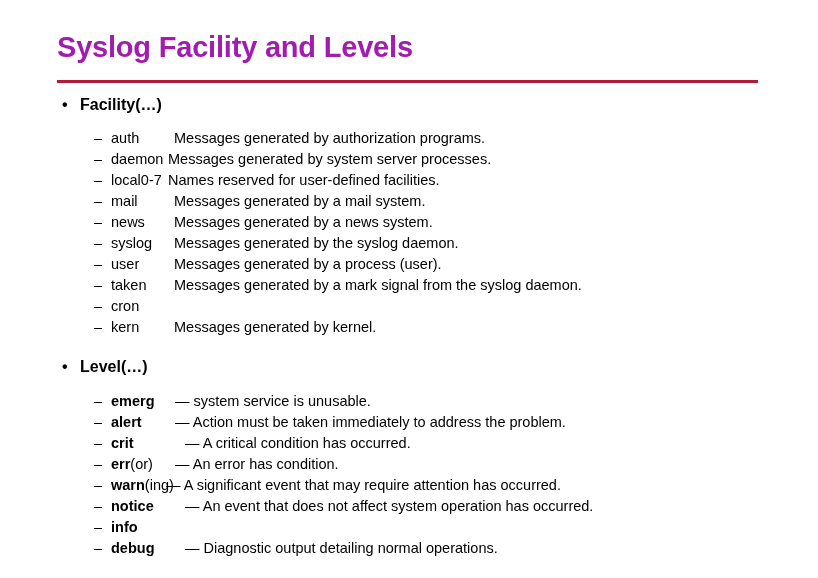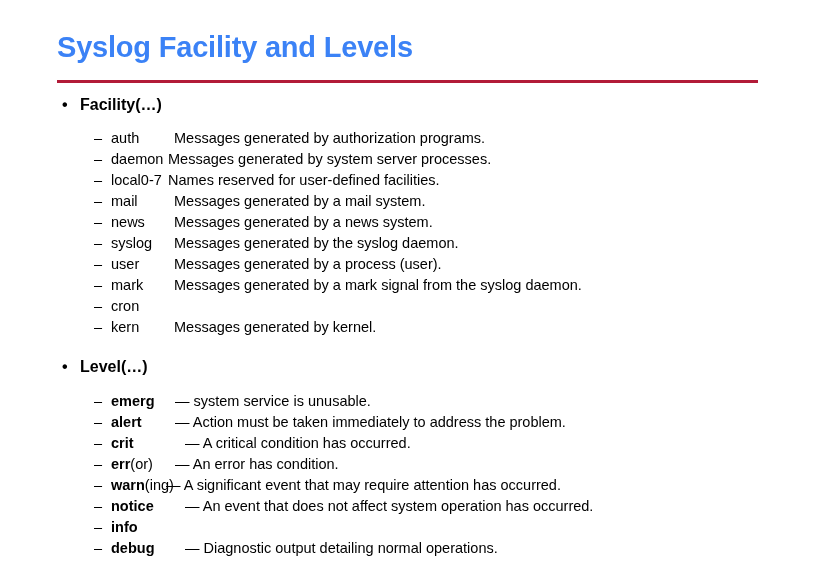--- a/index.html
+++ b/index.html
@@ -19,21 +19,21 @@
   }
 
   
   #slide-title {
     position: absolute;
     left: 57px;
     top: 30px;
     width: 705px;
     font-size: 29px;
     font-weight: bold;
-    color: #3b82f6;
+    color: #a21caf;
     letter-spacing: -0.2px;
     line-height: 34px;
     white-space: nowrap;
   }
 
   #title-rule {
     position: absolute;
     left: 57px;
     top: 80px;
     width: 701px;
@@ -165,21 +165,21 @@
         <span class="sub-term">syslog</span>
         <span class="sub-desc">Messages generated by the syslog daemon.</span>
       </li>
       <li class="sub-row">
         <span class="sub-dash">–</span>
         <span class="sub-term">user</span>
         <span class="sub-desc">Messages generated by a process (user).</span>
       </li>
       <li class="sub-row">
         <span class="sub-dash">–</span>
-        <span class="sub-term">mark</span>
+        <span class="sub-term">taken</span>
         <span class="sub-desc">Messages generated by a mark signal from the syslog daemon.</span>
       </li>
       <li class="sub-row">
         <span class="sub-dash">–</span>
         <span class="sub-term">cron</span>
       </li>
       <li class="sub-row">
         <span class="sub-dash">–</span>
         <span class="sub-term">kern</span>
         <span class="sub-desc">Messages generated by kernel.</span>

